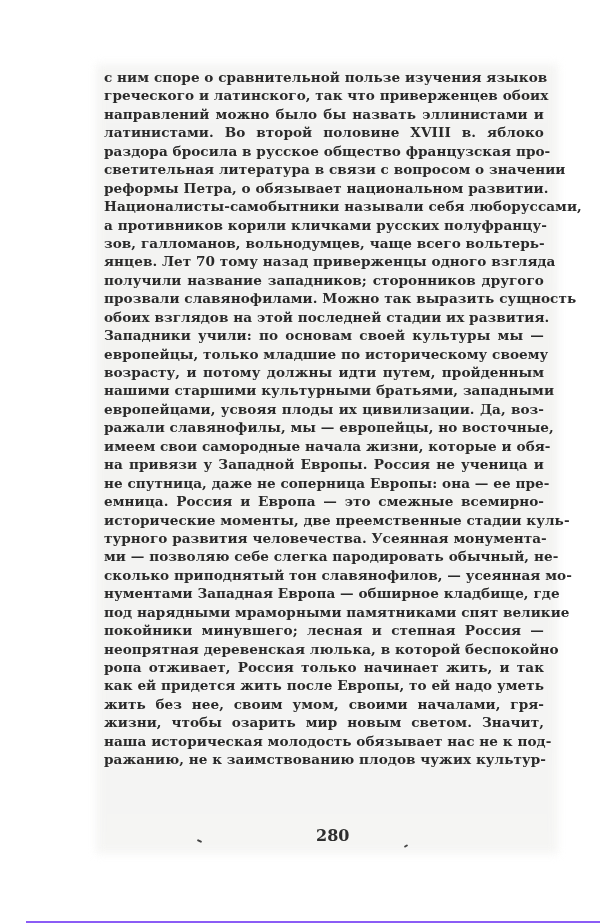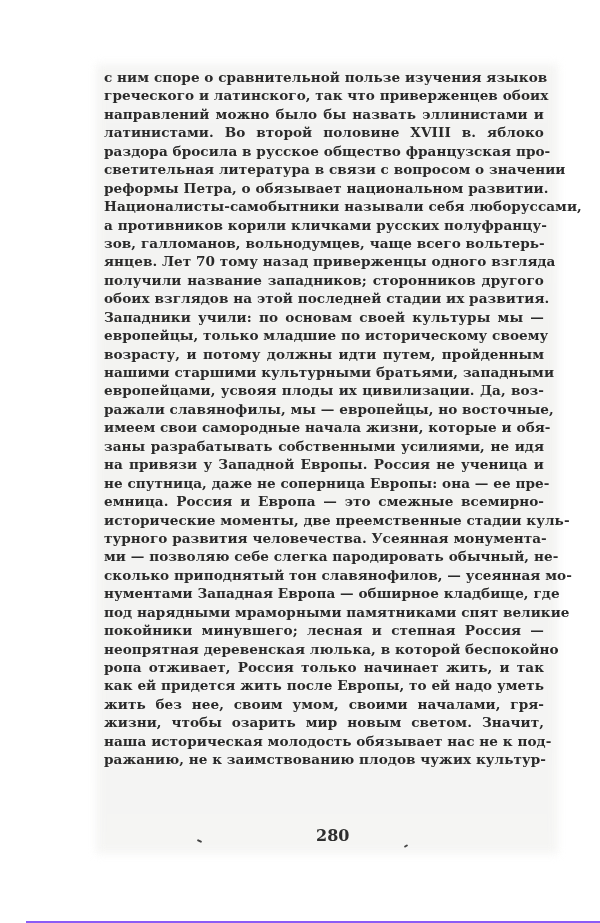--- a/index.html
+++ b/index.html
@@ -84,29 +84,29 @@
     <span class="line">направлений можно было бы назвать эллинистами и</span>
     <span class="line">латинистами. Во второй половине XVIII в. яблоко</span>
     <span class="line">раздора бросила в русское общество французская про-</span>
     <span class="line">светительная литература в связи с вопросом о значении</span>
     <span class="line">реформы Петра, о обязывает национальном развитии.</span>
     <span class="line">Националисты-самобытники называли себя люборуссами,</span>
     <span class="line">а противников корили кличками русских полуфранцу-</span>
     <span class="line">зов, галломанов, вольнодумцев, чаще всего вольтерь-</span>
     <span class="line">янцев. Лет 70 тому назад приверженцы одного взгляда</span>
     <span class="line">получили название западников; сторонников другого</span>
+    <span class="line">прозвали славянофилами. Можно так выразить сущность</span>
     <span class="line">обоих взглядов на этой последней стадии их развития.</span>
     <span class="line">Западники учили: по основам своей культуры мы —</span>
     <span class="line">европейцы, только младшие по историческому своему</span>
     <span class="line">возрасту, и потому должны идти путем, пройденным</span>
     <span class="line">нашими старшими культурными братьями, западными</span>
     <span class="line">европейцами, усвояя плоды их цивилизации. Да, воз-</span>
     <span class="line">ражали славянофилы, мы — европейцы, но восточные,</span>
     <span class="line">имеем свои самородные начала жизни, которые и обя-</span>
-    <span class="line">заны разрабатывать собственными усилиями, не идя</span>
     <span class="line">на привязи у Западной Европы. Россия не ученица и</span>
     <span class="line">не спутница, даже не соперница Европы: она — ее пре-</span>
     <span class="line">емница. Россия и Европа — это смежные всемирно-</span>
     <span class="line">исторические моменты, две преемственные стадии куль-</span>
     <span class="line">турного развития человечества. Усеянная монумента-</span>
     <span class="line">ми — позволяю себе слегка пародировать обычный, не-</span>
     <span class="line">сколько приподнятый тон славянофилов, — усеянная мо-</span>
     <span class="line">нументами Западная Европа — обширное кладбище, где</span>
     <span class="line">под нарядными мраморными памятниками спят великие</span>
     <span class="line">покойники минувшего; лесная и степная Россия —</span>

